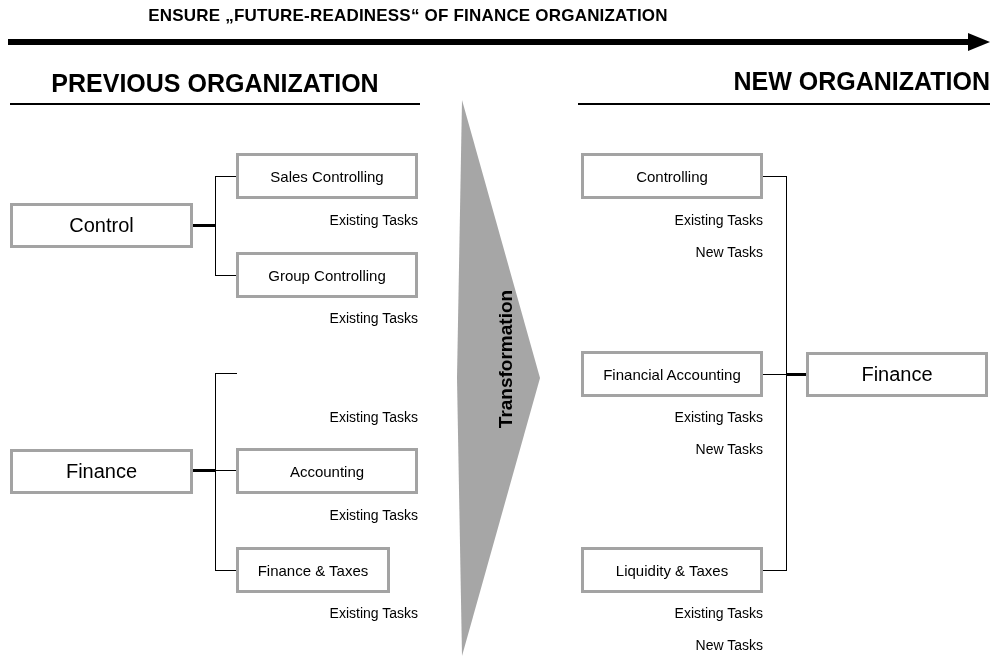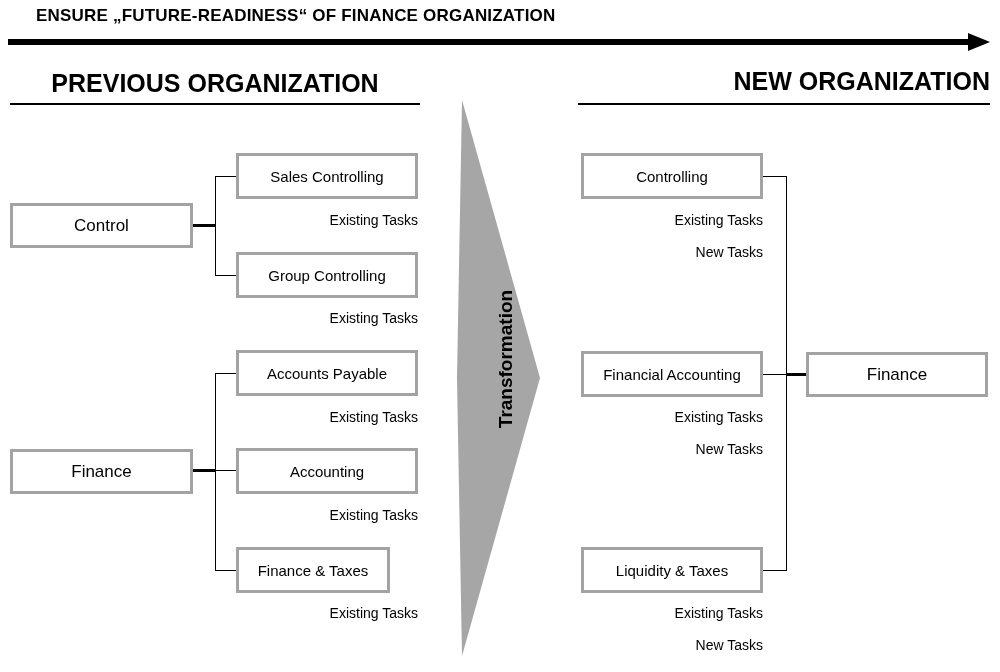--- a/index.html
+++ b/index.html
@@ -17,25 +17,25 @@
     background: #ffffff;
     overflow: hidden;
   }
 
   
   .main-title {
     position: absolute;
     left: 0;
     top: 6px;
     width: 816px;
+    text-align: center;
     font-size: 17px;
     font-weight: bold;
     color: #000000;
     letter-spacing: 0.2px;
-    margin-left: 36px;
   }
   .top-arrow-line {
     position: absolute;
     left: 8px;
     top: 39px;
     width: 963px;
     height: 6px;
     background: #000000;
   }
   .top-arrow-head {
@@ -76,21 +76,21 @@
     border: 3px solid #a3a3a3;
     background: #ffffff;
     display: flex;
     align-items: center;
     justify-content: center;
     font-size: 15px;
     color: #000000;
     white-space: nowrap;
     z-index: 4;
   }
-  .obox.big { font-size: 17px; }
+  .obox.big { font-size: 20px; }
 
   
   .conn {
     position: absolute;
     background: #000000;
     z-index: 2;
   }
   .conn.h { height: 1px; }
   .conn.v { width: 1px; }
   .conn.thick { height: 3px; }
@@ -172,23 +172,20 @@
   <div class="conn h thick" style="left:193px; top:469px; width:23px;"></div>
   <div class="conn v" style="left:215px; top:373px; height:198px;"></div>
   <div class="conn h" style="left:215px; top:373px; width:22px;"></div>
   <div class="conn h" style="left:215px; top:470px; width:22px;"></div>
   <div class="conn h" style="left:215px; top:570px; width:22px;"></div>
 
   <div class="obox big" style="left:10px; top:449px; width:183px; height:45px;">
     <span>Finance</span>
   </div>
 
-  <div class="obox" style="left:236px; top:350px; width:182px; height:46px;">
-    <span>Accounts Payable</span>
-  </div>
   <div class="task" style="left:236px; top:409px; width:182px;">Existing Tasks</div>
 
   <div class="obox" style="left:236px; top:448px; width:182px; height:46px;">
     <span>Accounting</span>
   </div>
   <div class="task" style="left:236px; top:507px; width:182px;">Existing Tasks</div>
 
   <div class="obox" style="left:236px; top:547px; width:154px; height:46px;">
     <span>Finance &amp; Taxes</span>
   </div>

